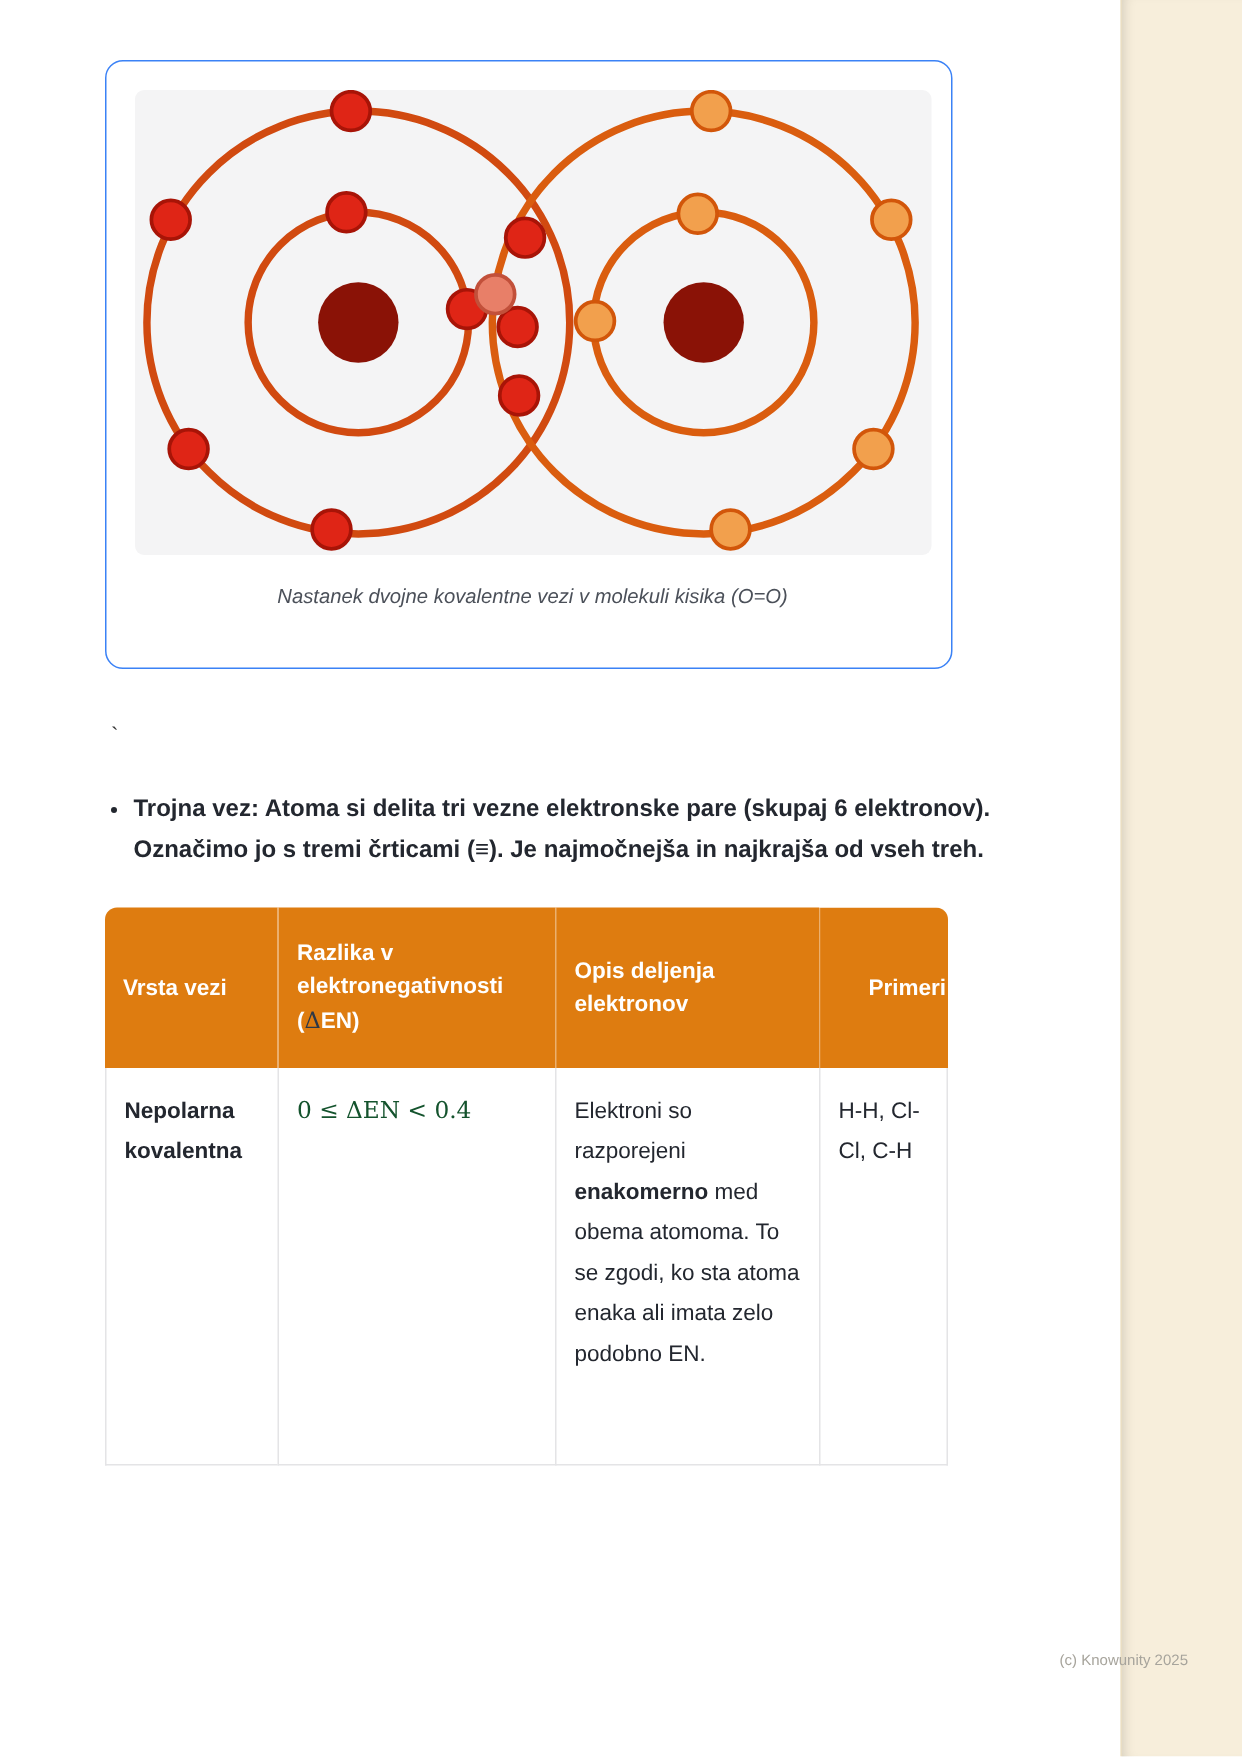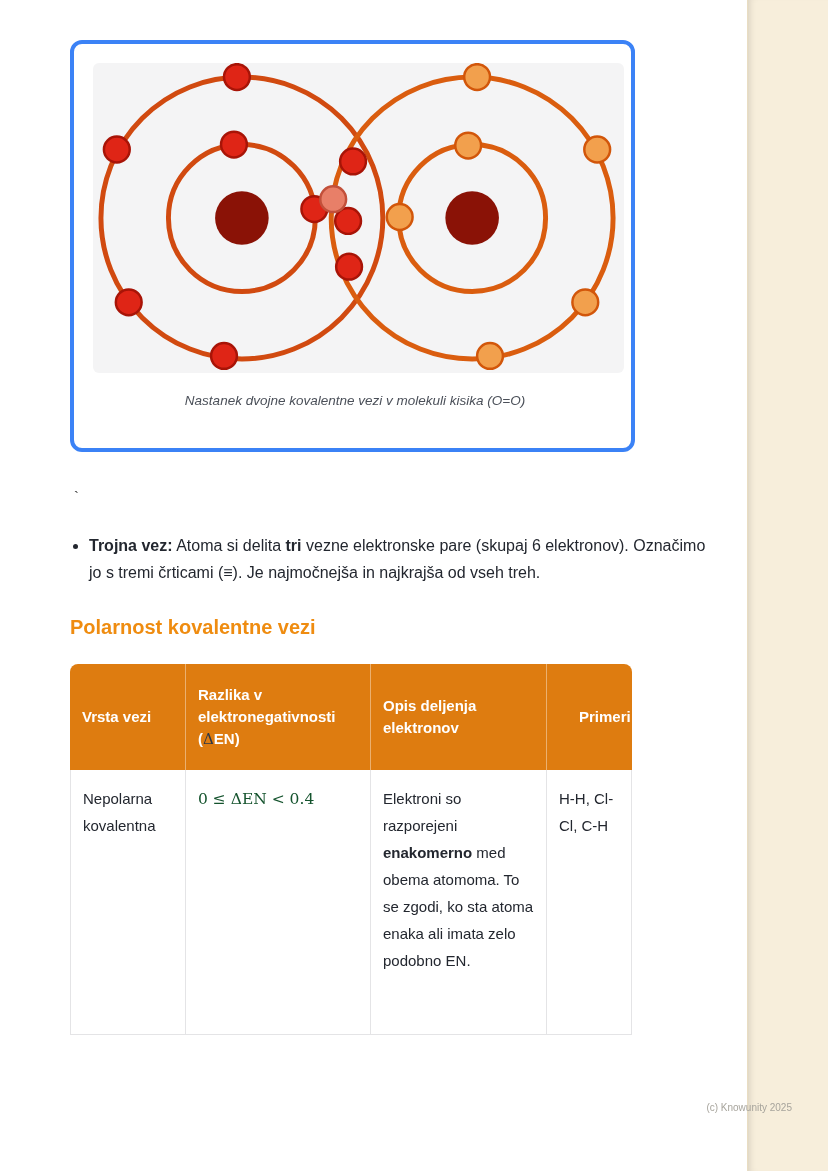--- a/index.html
+++ b/index.html
@@ -27,21 +27,21 @@
     position:absolute;top:1102px;right:36px;
     font-size:10px;color:#a7a49c;z-index:5;
   }
   .content{
     position:absolute;left:70px;top:40px;width:670px;z-index:2;
   }
   
   .figure-card{
     width:565px;
     background:#fff;
-    border:4px solid #3b82f6;
+    border:1px solid #3b82f6;
     border-radius:12px;
     padding:19px 14px 40px 19px;
   }
   .diagram-area{
     width:531px;height:310px;
     background:#f4f4f5;
     border-radius:6px;
     display:flex;align-items:center;justify-content:center;
     overflow:hidden;
   }
@@ -59,20 +59,21 @@
   }
   
   .bullet-list{
     margin:26px 0 0 0;
     padding-left:19px;
     list-style-type:disc;
   }
   .bullet-list > li{
     font-size:16px;line-height:27px;
     max-width:620px;
+    font-weight:bold;
   }
   .sub-list{
     list-style-type:circle;
     padding-left:23px;
     margin-top:1px;
   }
   .sub-list > li{
     font-size:16px;line-height:27px;
     max-width:588px;
   }
@@ -113,21 +114,21 @@
   .tbl td{
     background:#fff;
     vertical-align:top;
     font-size:15px;line-height:27px;
     color:#23272f;
     padding:15px 12px 60px 12px;
     border-left:1px solid #e4e4e6;
     border-bottom:1px solid #e4e4e6;
   }
   .tbl td:last-child{border-right:1px solid #e4e4e6;}
-  .cell-bold{font-weight:400;}
+  .cell-bold{font-weight:700;}
   .th-delta{font-family:"DejaVu Serif", serif;color:#2c3747;font-weight:400;}
   .math-cell{font-family:"DejaVu Serif", serif;font-size:15.5px;color:#14532d;}
 </style>
 </head>
 <body>
 
 <div class="side-strip"></div>
 <div class="watermark">(c) Knowunity 2025</div>
 
 <div class="content">
@@ -173,21 +174,20 @@
   </figure>
 
   <p class="stray">`</p>
 
   <ul class="bullet-list">
     <li>
       <strong>Trojna vez:</strong><span> Atoma si delita </span><strong>tri</strong><span> vezne elektronske pare (skupaj 6 elektronov). Označimo jo s tremi črticami (≡). Je najmočnejša in najkrajša od vseh treh.</span>
     </li>
   </ul>
 
-  <h2 class="section-heading">Polarnost kovalentne vezi</h2>
 
 
   <table class="tbl">
     <colgroup>
       <col style="width:115px">
       <col style="width:185px">
       <col style="width:176px">
       <col style="width:86px">
     </colgroup>
     <thead>

